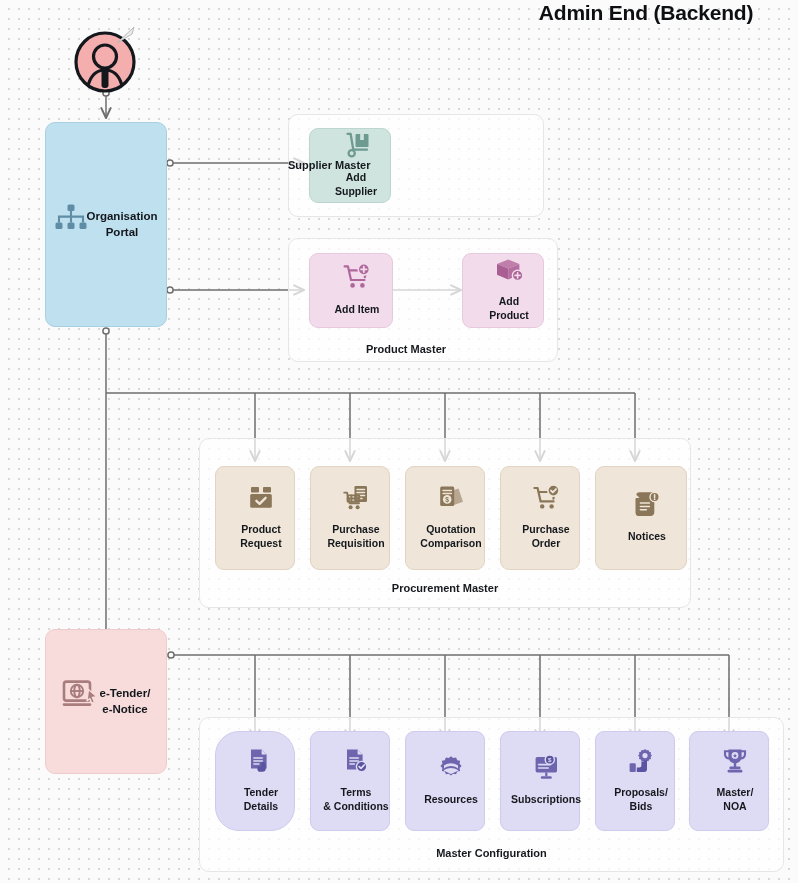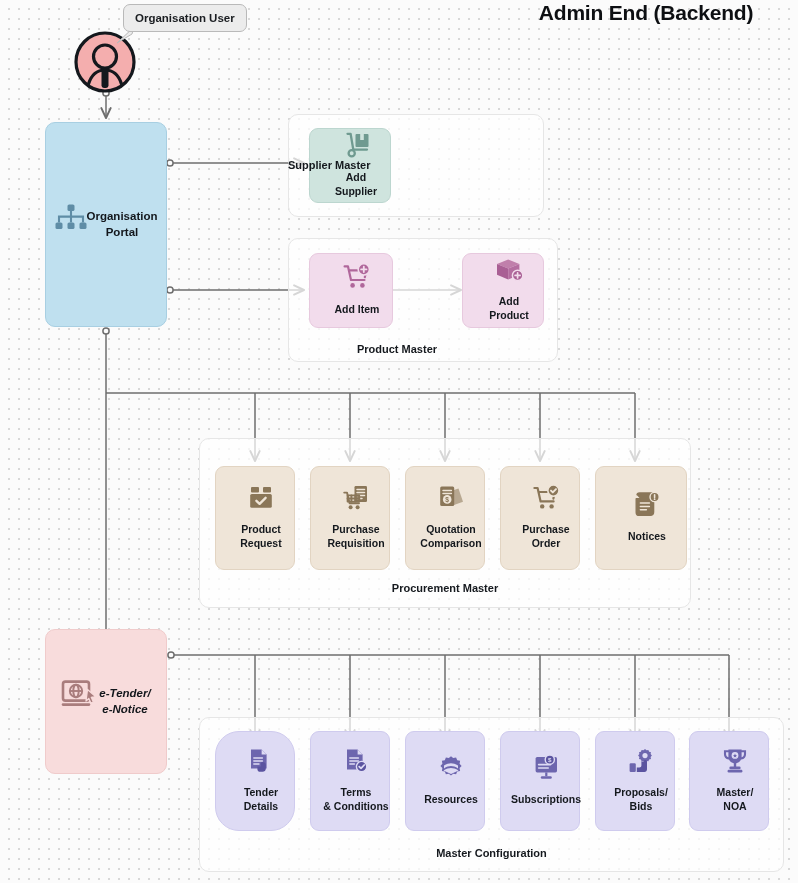--- a/index.html
+++ b/index.html
@@ -105,21 +105,20 @@
     left: 45px; top: 122px;
     width: 122px; height: 205px;
     background: #bfe0ef;
     border: 1px solid #a8cfe2;
   }
   .node-etender {
     left: 45px; top: 629px;
     width: 122px; height: 145px;
     background: #f8dcdc;
     border: 1px solid #f0cbcb;
-    font-style: italic;
   }
 
   
   .group {
     position: absolute;
     background: rgba(255,255,255,0.72);
     border: 1px solid #e6e6e6;
     border-radius: 10px;
     box-sizing: border-box;
   }
@@ -133,21 +132,21 @@
     color: #15191e;
     white-space: nowrap;
   }
   .group-supplier { left: 288px; top: 114px; width: 256px; height: 103px; }
   .group-product  { left: 288px; top: 238px; width: 270px; height: 124px; }
   .group-procure  { left: 199px; top: 438px; width: 492px; height: 170px; }
   .group-master   { left: 199px; top: 717px; width: 585px; height: 155px; }
 
   
   .title-supplier { top: 159px; left: 288px; width: 268px; text-align: left; }
-  .title-product  { top: 343px; left: 277px; width: 240px; }
+  .title-product  { top: 343px; left: 286px; width: 240px; }
   .title-procure  { top: 582px; left: 199px; width: 492px; }
   .title-master   { top: 847px; left: 199px; width: 585px; }
 
   
   .card {
     position: absolute;
     border-radius: 9px;
     box-sizing: border-box;
     display: flex;
     flex-direction: column;
@@ -233,21 +232,20 @@
     <svg width="62" height="62" viewBox="0 0 62 62">
       <circle cx="31" cy="31" r="29" fill="#f4aeae" stroke="#14181d" stroke-width="3.2"></circle>
       <circle cx="31" cy="25.5" r="11.5" fill="none" stroke="#14181d" stroke-width="3.2"></circle>
       <path d="M14.5,53 C17.5,43.5 23.5,39 31,39 C38.5,39 44.5,43.5 47.5,53" fill="none" stroke="#14181d" stroke-width="3.2" stroke-linecap="round"></path>
       <rect x="27.5" y="38" width="7" height="19" rx="2.4" fill="#14181d"></rect>
     </svg>
   </div>
   <svg class="callout-tail" viewBox="0 0 22 18">
     <path d="M20,1 L3,17 L18,8 Z" fill="#ececec" stroke="#b9b9b9" stroke-width="1"></path>
   </svg>
-  <div class="callout">Organisation User</div>
 
   <div class="node node-portal">
     <span class="node-icon">
       <svg width="32" height="26" viewBox="0 0 32 26">
         <g fill="#5f8da6">
           <rect x="12.5" y="0.5" width="7" height="6.5" rx="1.6"></rect>
           <rect x="0.5" y="18.5" width="7" height="6.5" rx="1.6"></rect>
           <rect x="12.5" y="18.5" width="7" height="6.5" rx="1.6"></rect>
           <rect x="24.5" y="18.5" width="7" height="6.5" rx="1.6"></rect>
         </g>

